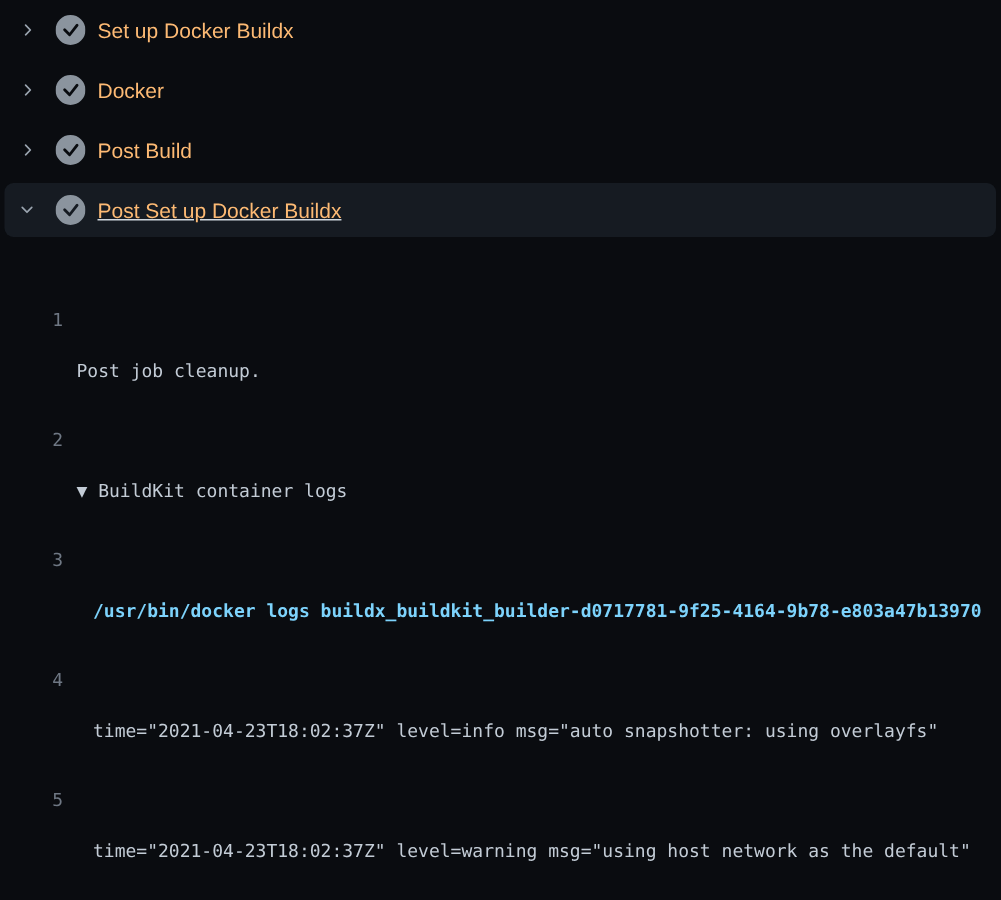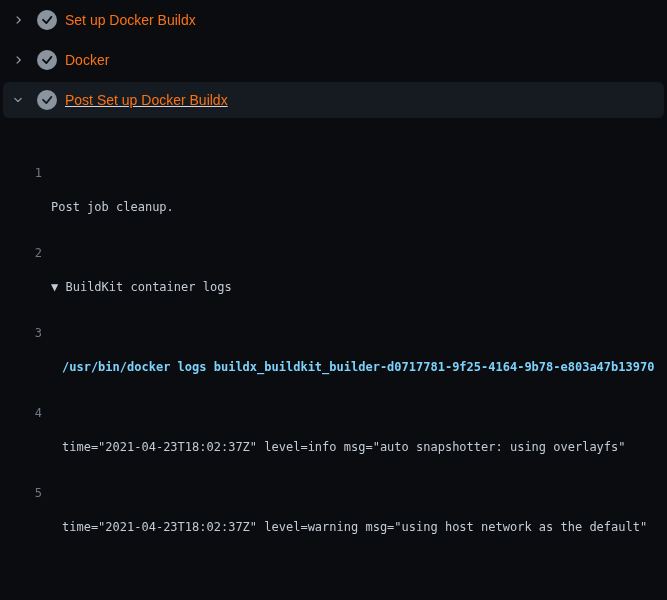--- a/index.html
+++ b/index.html
@@ -41,21 +41,21 @@
     width: 20px;
     height: 20px;
     margin-left: 13px;
     flex: none;
     display: inline-flex;
   }
   .check svg { width: 20px; height: 20px; fill: #8b949e; }
   .step-label {
     margin-left: 8px;
     font-size: 14px;
-    color: #f97316;
+    color: #fdba74;
     white-space: nowrap;
   }
   
   .log {
     padding-top: 3px;
     font-family: "DejaVu Sans Mono", monospace;
     font-size: 12px;
     line-height: 20px;
     color: #c3ccd6;
     white-space: pre;
@@ -99,20 +99,33 @@
         </svg>
       </span>
     <span class="check">
       <svg viewBox="0 0 16 16" aria-hidden="true">
         <path fill-rule="evenodd" d="M16 8A8 8 0 1 1 0 8a8 8 0 0 1 16 0Zm-3.97-3.03a.75.75 0 0 0-1.08.022L7.477 9.417 5.384 7.323a.75.75 0 0 0-1.06 1.06L6.97 11.03a.75.75 0 0 0 1.079-.02l3.992-4.99a.75.75 0 0 0-.01-1.05Z"></path>
       </svg>
     </span>
     <span class="step-label">Docker</span>
   </div>
 
+  <div class="step-row">
+    <span class="chev">
+        <svg viewBox="0 0 16 16" aria-hidden="true">
+          <path d="M6.22 3.22a.75.75 0 0 1 1.06 0l4.25 4.25a.75.75 0 0 1 0 1.06l-4.25 4.25a.751.751 0 0 1-1.042-.018.751.751 0 0 1-.018-1.042L9.94 8 6.22 4.28a.75.75 0 0 1 0-1.06Z"></path>
+        </svg>
+      </span>
+    <span class="check">
+      <svg viewBox="0 0 16 16" aria-hidden="true">
+        <path fill-rule="evenodd" d="M16 8A8 8 0 1 1 0 8a8 8 0 0 1 16 0Zm-3.97-3.03a.75.75 0 0 0-1.08.022L7.477 9.417 5.384 7.323a.75.75 0 0 0-1.06 1.06L6.97 11.03a.75.75 0 0 0 1.079-.02l3.992-4.99a.75.75 0 0 0-.01-1.05Z"></path>
+      </svg>
+    </span>
+    <span class="step-label">Post Build</span>
+  </div>
 
   <div class="step-row expanded">
     <span class="chev">
         <svg viewBox="0 0 16 16" aria-hidden="true">
           <path d="M12.78 5.22a.749.749 0 0 1 0 1.06l-4.25 4.25a.749.749 0 0 1-1.06 0L3.22 6.28a.749.749 0 1 1 1.06-1.06L8 8.94l3.72-3.72a.749.749 0 0 1 1.06 0Z"></path>
         </svg>
       </span>
     <span class="check">
       <svg viewBox="0 0 16 16" aria-hidden="true">
         <path fill-rule="evenodd" d="M16 8A8 8 0 1 1 0 8a8 8 0 0 1 16 0Zm-3.97-3.03a.75.75 0 0 0-1.08.022L7.477 9.417 5.384 7.323a.75.75 0 0 0-1.06 1.06L6.97 11.03a.75.75 0 0 0 1.079-.02l3.992-4.99a.75.75 0 0 0-.01-1.05Z"></path>

